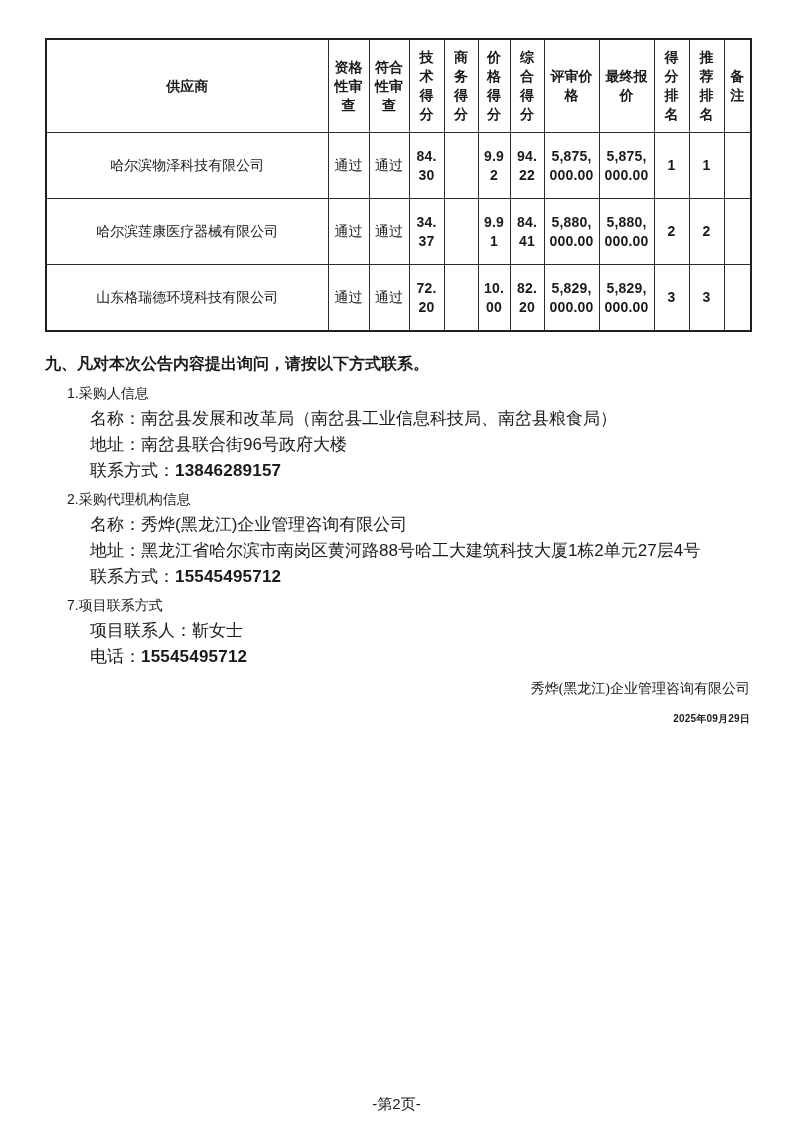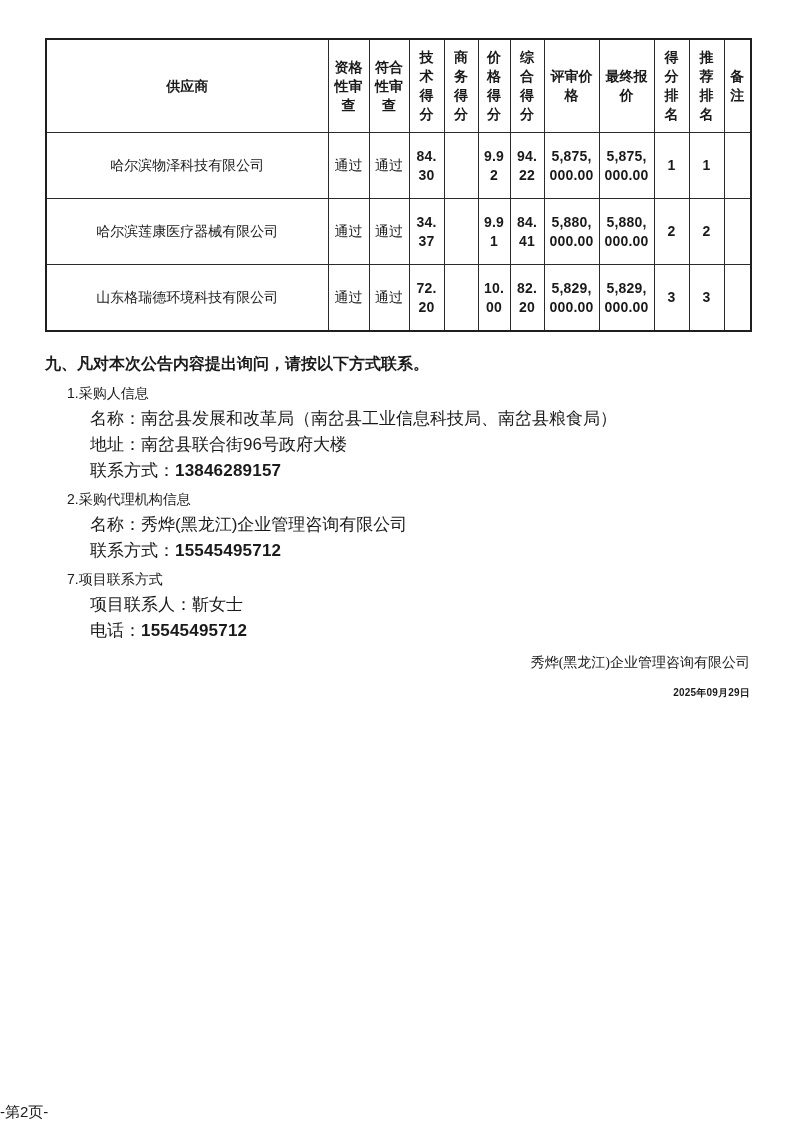--- a/index.html
+++ b/index.html
@@ -75,22 +75,23 @@
   .signature .company { font-size:14px; line-height:18px; }
   .signature .date {
     margin-top:12px;
     font-size:10px; line-height:18px;
     font-family:"Liberation Sans","Liberation Serif", serif;
     font-weight:600;
     letter-spacing:0.2px;
   }
   .page-footer {
     position:absolute;
-    bottom:0; left:0;
+    bottom:8px; left:0;
     width:100%;
+    text-align:center;
     font-size:15px;
     font-family:"Liberation Sans","Liberation Serif", serif;
   }
 </style>
 </head>
 <body>
 
 <div class="page">
   <div class="content">
 
@@ -207,20 +208,23 @@
     </div>
     <div class="info-line">
       <span class="label">联系方式：</span><span class="value num">13846289157</span>
     </div>
 
     <div class="item-title">2.采购代理机构信息</div>
     <div class="info-line">
       <span class="label">名称：</span><span class="value">秀烨(黑龙江)企业管理咨询有限公司</span>
     </div>
     <div class="info-line">
+      <span class="label">地址：</span><span class="value">黑龙江省哈尔滨市南岗区黄河路88号哈工大建筑科技大厦1栋2单元27层4号</span>
+    </div>
+    <div class="info-line">
       <span class="label">联系方式：</span><span class="value num">15545495712</span>
     </div>
 
     <div class="item-title">7.项目联系方式</div>
     <div class="info-line">
       <span class="label">项目联系人：</span><span class="value">靳女士</span>
     </div>
     <div class="info-line">
       <span class="label">电话：</span><span class="value num">15545495712</span>
     </div>

